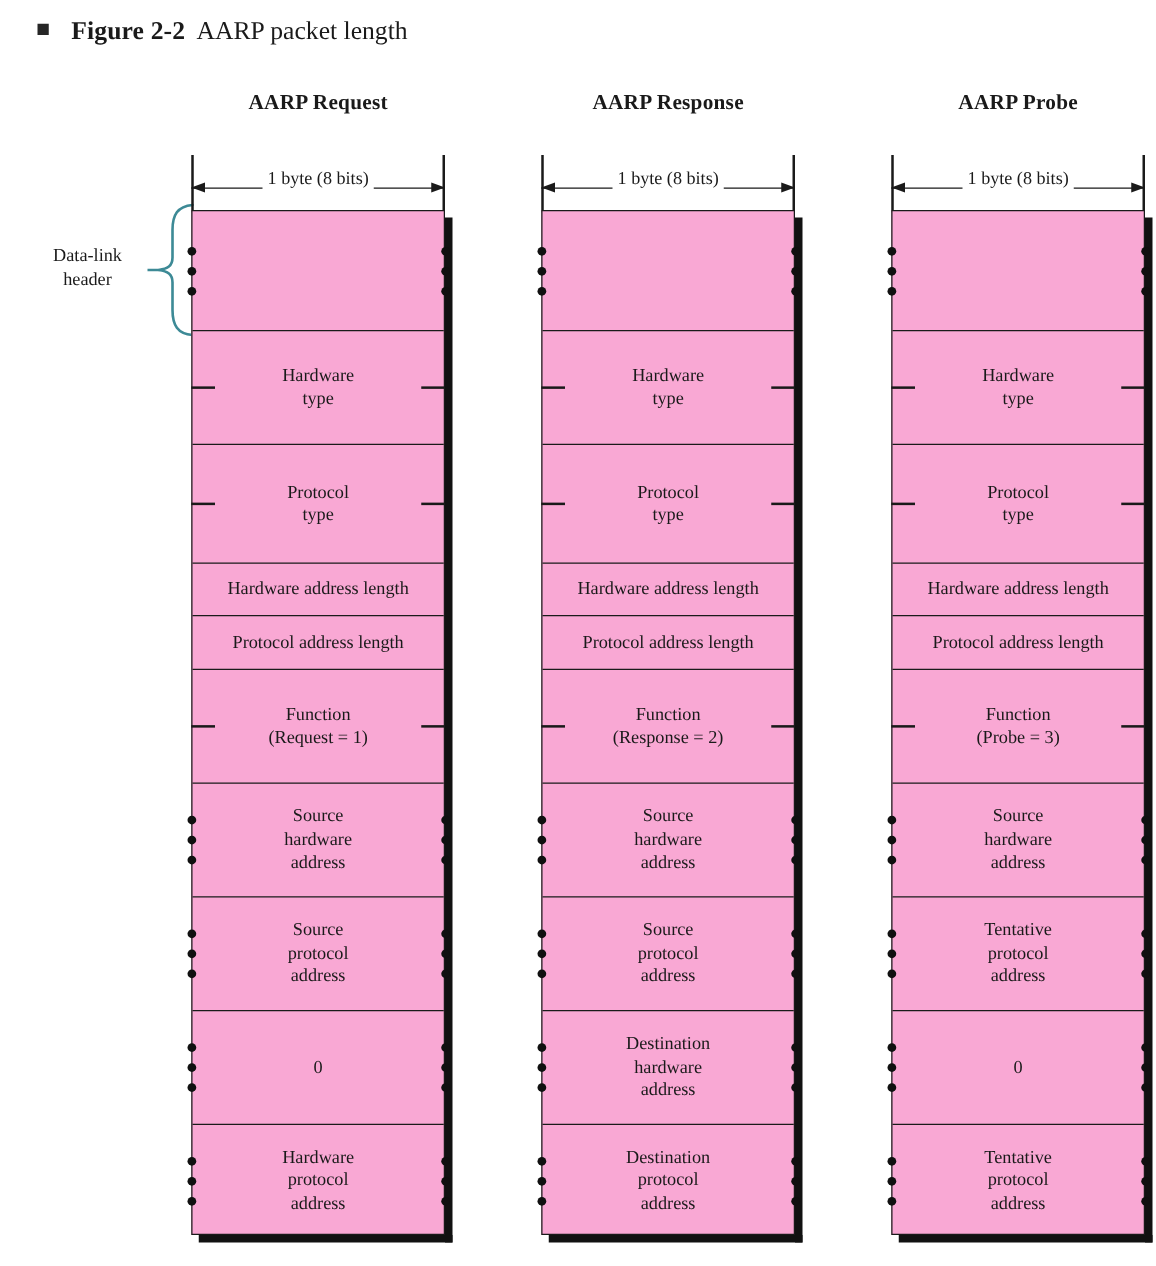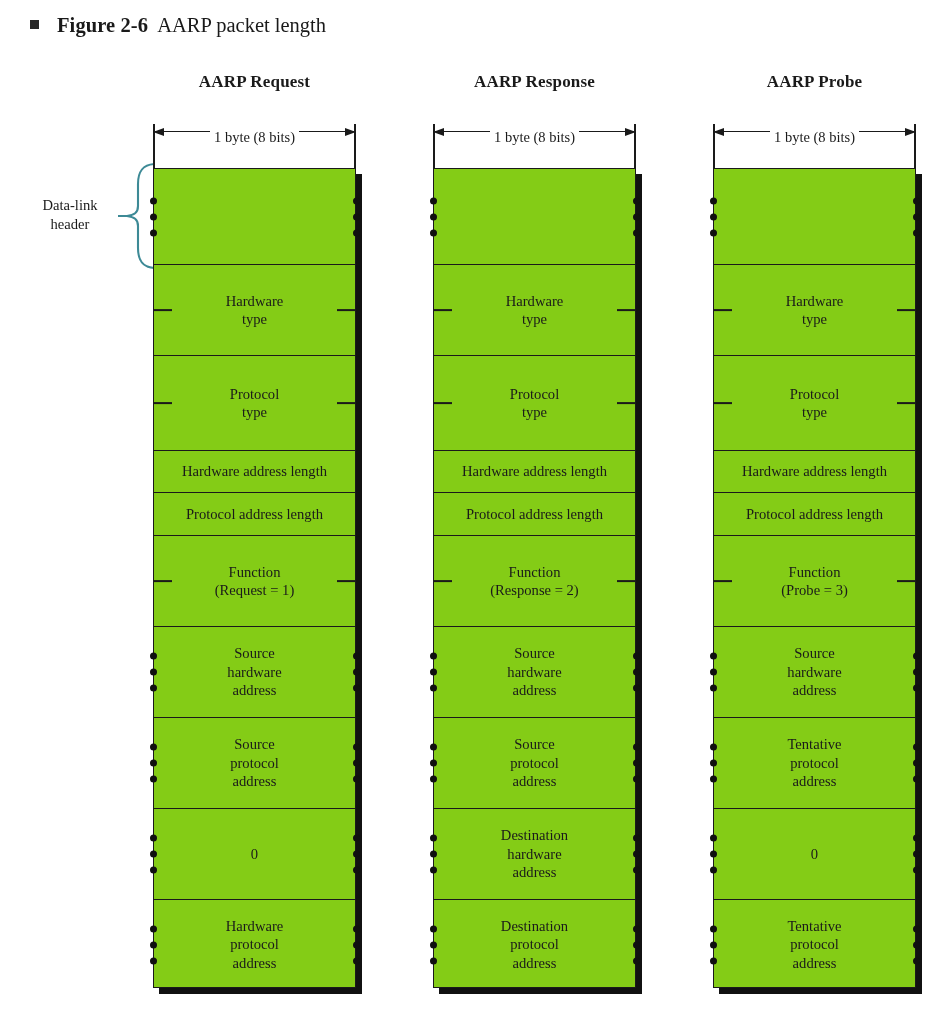--- a/index.html
+++ b/index.html
@@ -69,21 +69,21 @@
   }
   .ruler .tick.left  { left: 0; }
   .ruler .tick.right { right: 0; }
   .ruler .arrowrow {
     position: absolute;
     top: 7px;
     left: 0;
     right: 0;
     height: 20px;
     display: flex;
-    align-items: flex-start;
+    align-items: flex-end;
     justify-content: center;
   }
   .ruler .line {
     flex: 1 1 auto;
     height: 1.4px;
     background: #1a1a1a;
     position: relative;
   }
   .ruler .line.l::before,
   .ruler .line.r::after {
@@ -133,21 +133,21 @@
     right: -6px;
     bottom: -6px;
     height: 6px;
     background: #111111;
   }
   .packet .frame {
     position: absolute;
     inset: 0;
     border: 1.8px solid #1a1a1a;
     box-sizing: border-box;
-    background: #84cc16;
+    background: #f9a8d4;
   }
 
   .field {
     position: absolute;
     left: 0;
     right: 0;
     box-sizing: border-box;
     display: flex;
     align-items: center;
     justify-content: center;
@@ -209,21 +209,21 @@
     text-align: center;
     font-size: 14.6px;
     line-height: 1.3;
   }
 </style>
 </head>
 <body>
 
 <div id="figure-caption">
   <span class="bullet"></span>
-  <span class="fignum">Figure 2-6</span>
+  <span class="fignum">Figure 2-2</span>
   <span class="figtitle">AARP packet length</span>
 </div>
 
 <div id="datalink-brace">
   <svg width="38" height="108" viewBox="0 0 38 108" fill="none">
     <path d="M36 2 C 24 3, 20 10, 20 22 L20 44 C20 51, 16 53, 9 54 C16 55, 20 57, 20 64 L20 86 C20 98, 24 105, 36 106" stroke="#3d8a96" stroke-width="2.1" fill="none" stroke-linecap="round"></path>
     <path d="M9 54 L-6 54" stroke="#3d8a96" stroke-width="2.1" stroke-linecap="round"></path>
   </svg>
 </div>
 <div id="datalink-label">

